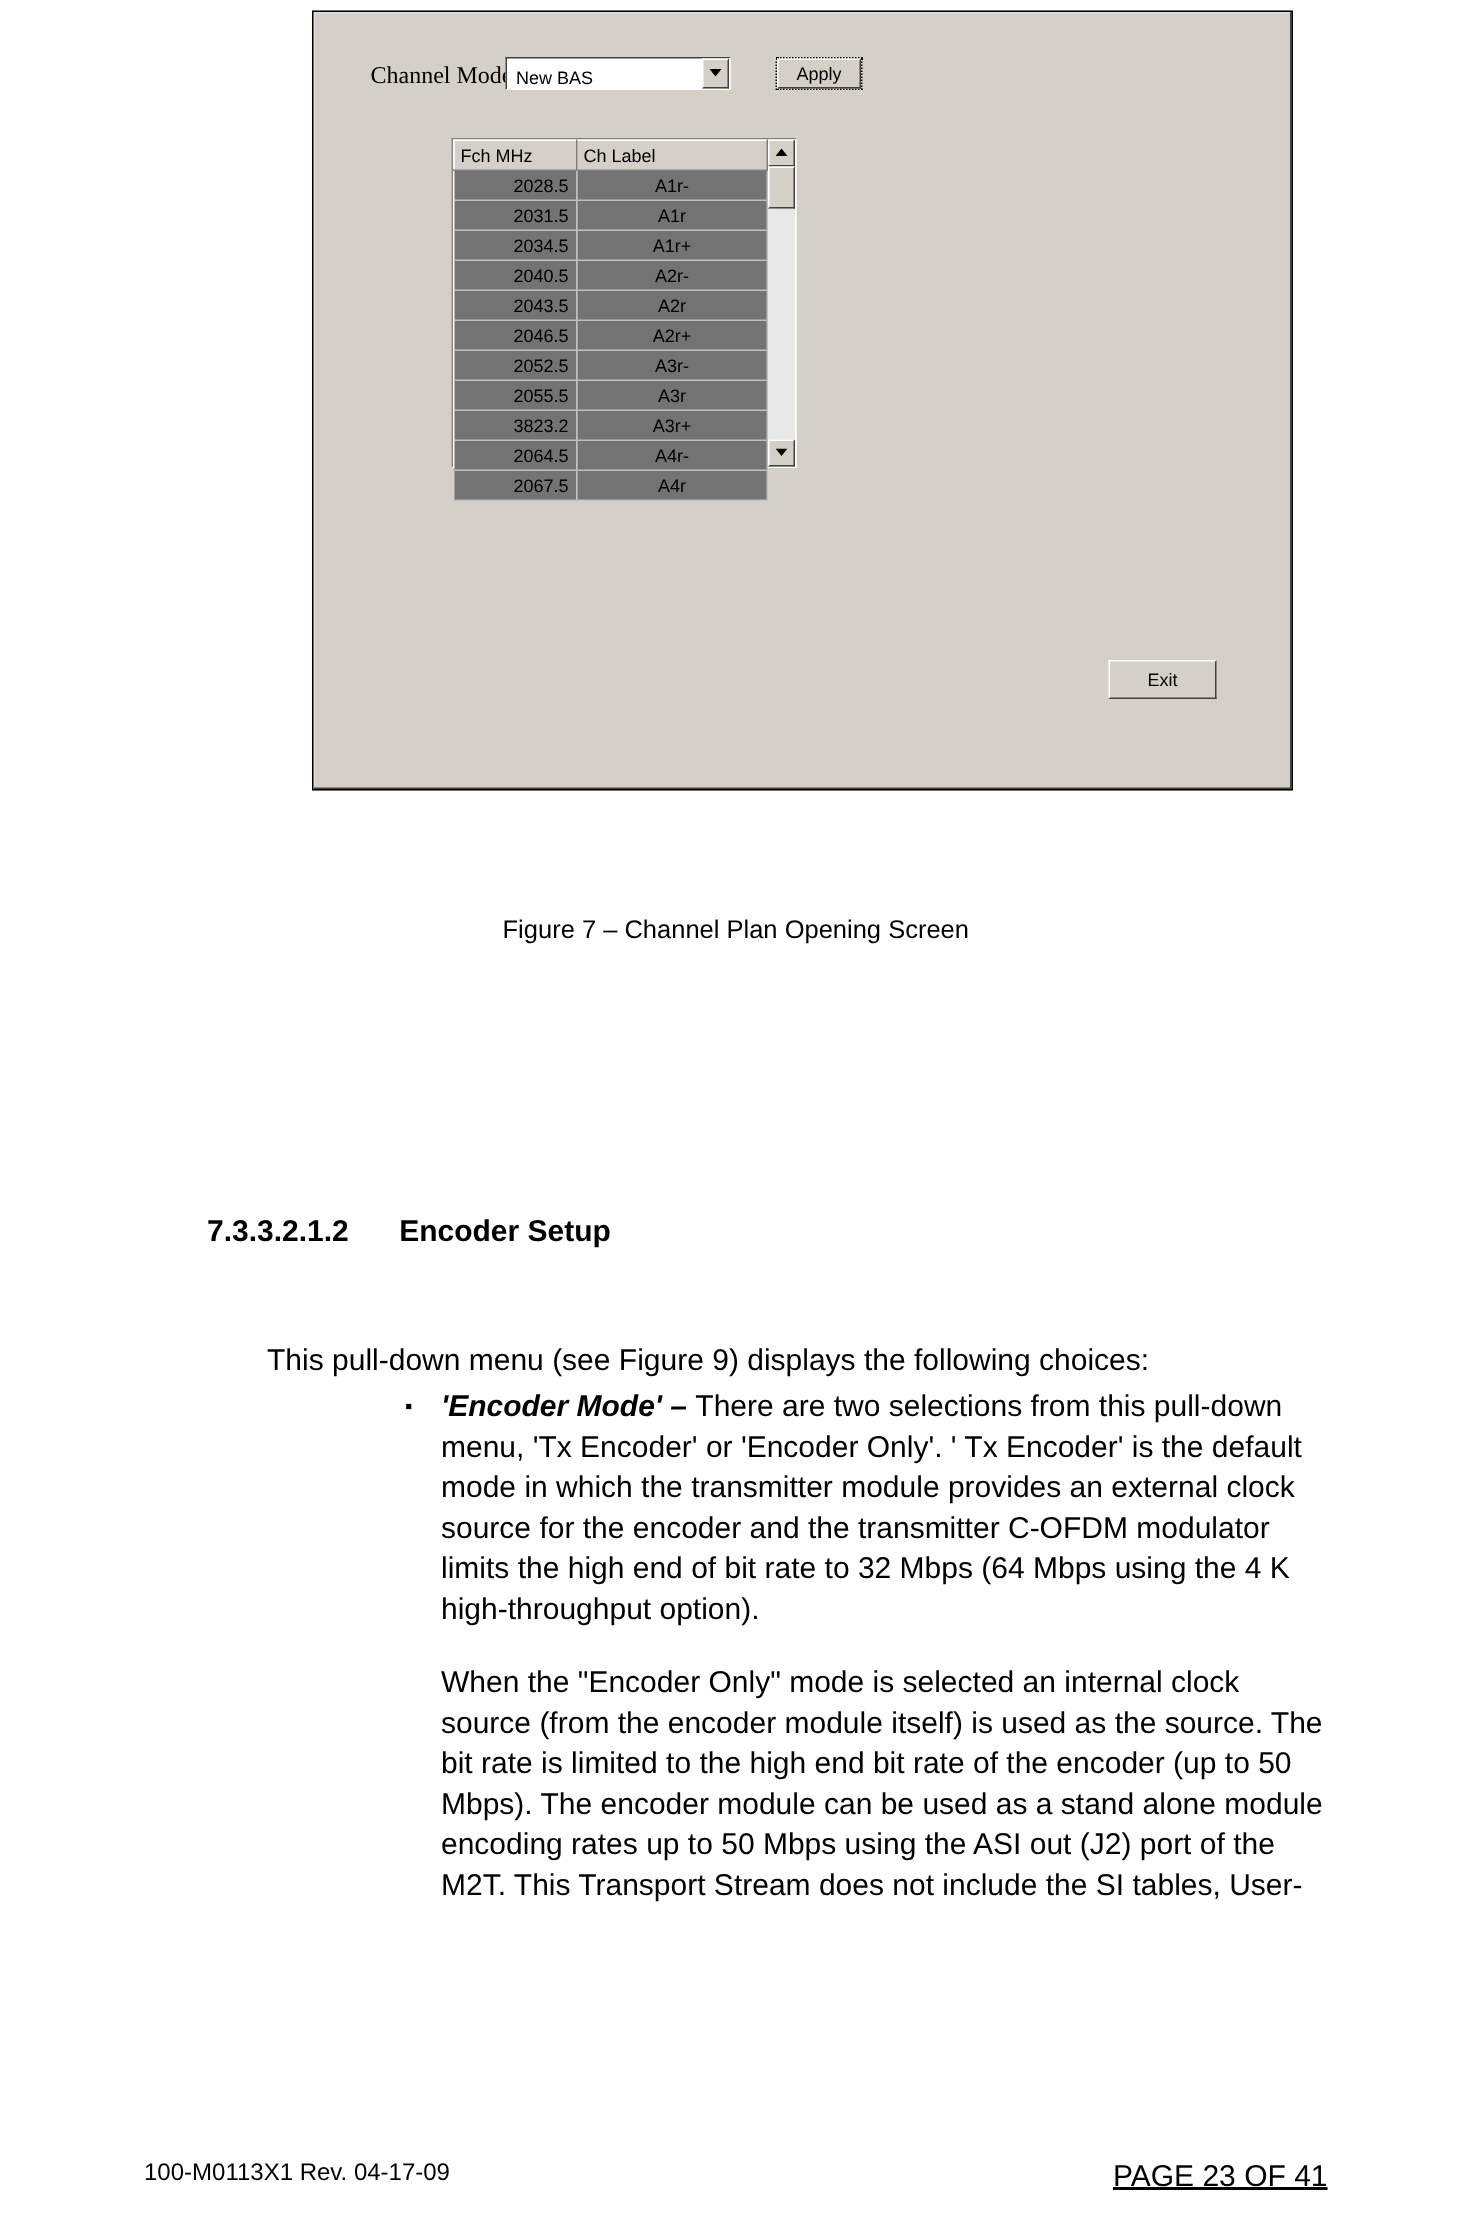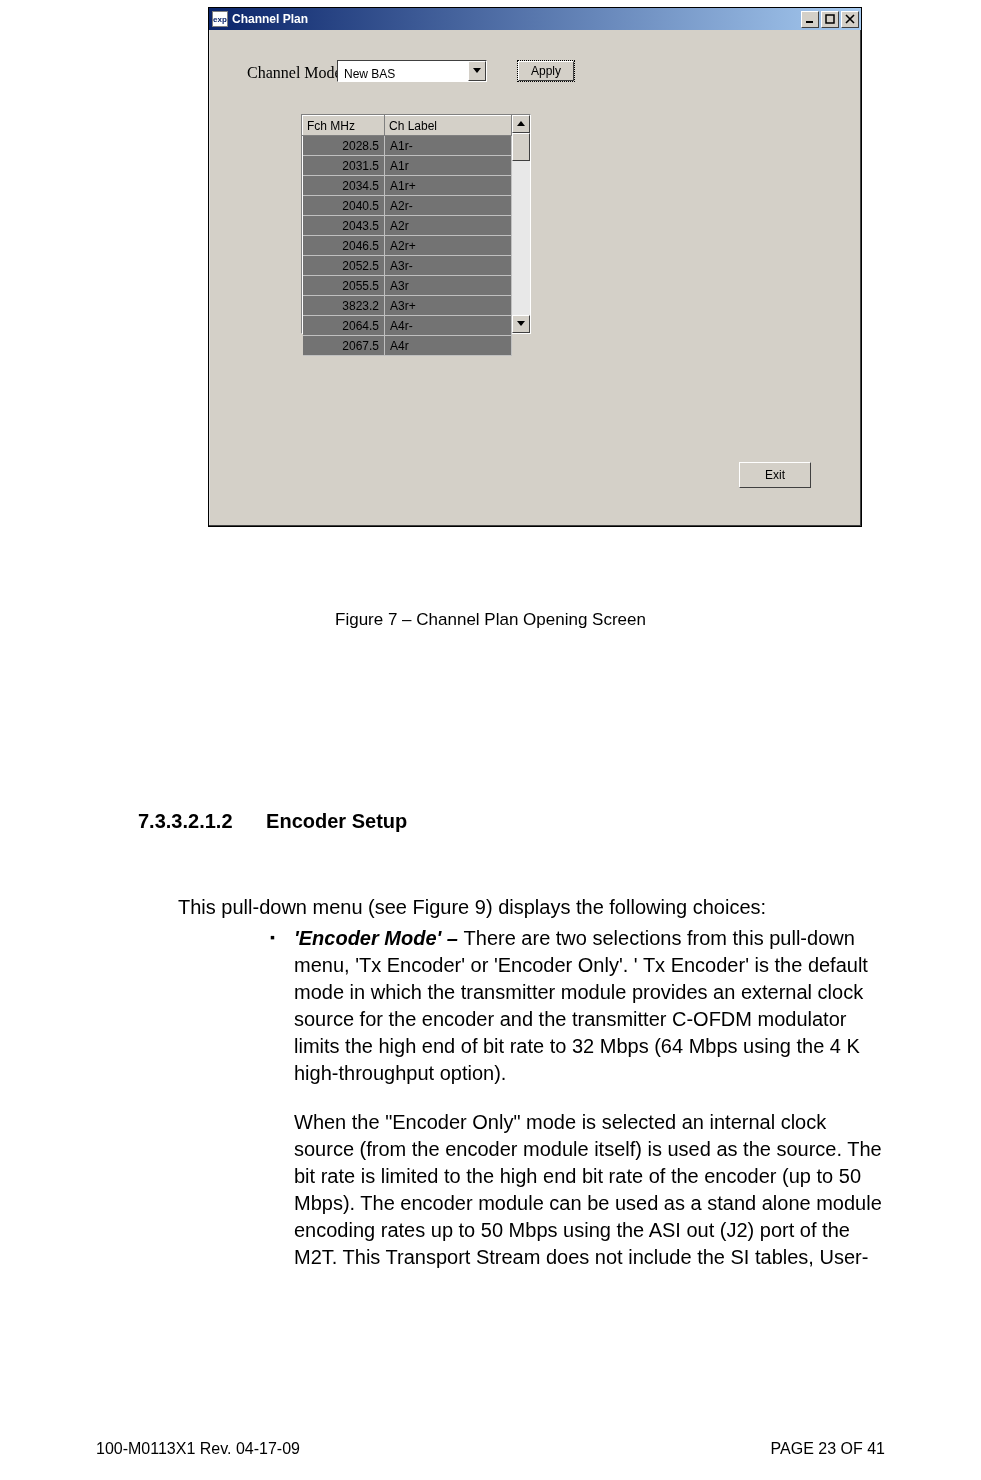--- a/index.html
+++ b/index.html
@@ -137,21 +137,21 @@
       height: 20px;
     }
     .grid td {
       background: #737373;
       border-right: 1px solid #c0c0c0;
       border-bottom: 1px solid #c0c0c0;
       padding: 2px 5px;
       height: 20px;
     }
     .grid td.col-fch { text-align: right; width: 82px; }
-    .grid td.col-lab { text-align: left; }
+    .grid td.col-lab { text-align: center; }
     .grid th.col-fch { width: 82px; }
     .grid-scroll {
       width: 18px;
       background: #e8e8e8;
       display: flex; flex-direction: column;
     }
     .scroll-btn {
       width: 18px; height: 18px;
       background: #d4d0c8;
       border-top: 1px solid #fff;
@@ -220,48 +220,28 @@
       margin-top: 22px;
     }
     .footer-left {
       position: absolute;
       left: 96px; top: 1440px;
       font-size: 16px;
     }
     .footer-right {
       position: absolute;
       right: 96px; top: 1440px;
-      font-size: 16px;
+      font-size: 20px;
+      text-decoration: underline;
     }
   </style>
 </head>
 <body>
 
 <div class="dialog">
-  <div class="titlebar">
-    <div class="app-icon">
-      <span>exp</span>
-    </div>
-    <span class="title-text">Channel Plan</span>
-    <div class="win-btn">
-      <svg viewBox="0 0 10 10">
-          <rect x="1" y="7" width="7" height="2" fill="#000"></rect>
-        </svg>
-    </div>
-    <div class="win-btn">
-      <svg viewBox="0 0 10 10">
-          <rect x="1" y="1" width="8" height="8" fill="none" stroke="#000" stroke-width="1.5"></rect>
-        </svg>
-    </div>
-    <div class="win-btn">
-      <svg viewBox="0 0 10 10">
-          <path d="M1 1 L9 9 M9 1 L1 9" stroke="#000" stroke-width="1.6"></path>
-        </svg>
-    </div>
-  </div>
 
   <div class="dialog-body">
     <div class="lbl-channel-mode">Channel Mode</div>
 
     <div class="combo">
       <span class="combo-text">New BAS</span>
       <div class="combo-btn">
         <svg viewBox="0 0 8 6">
             <path d="M0 0 L8 0 L4 5 Z" fill="#000"></path>
           </svg>

